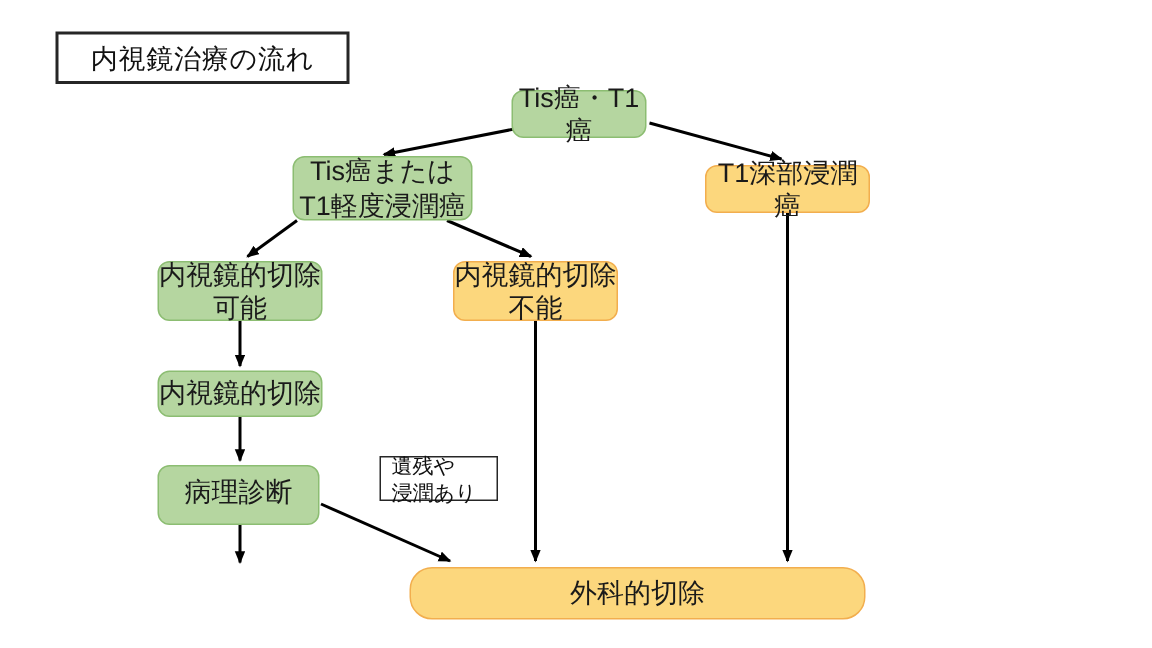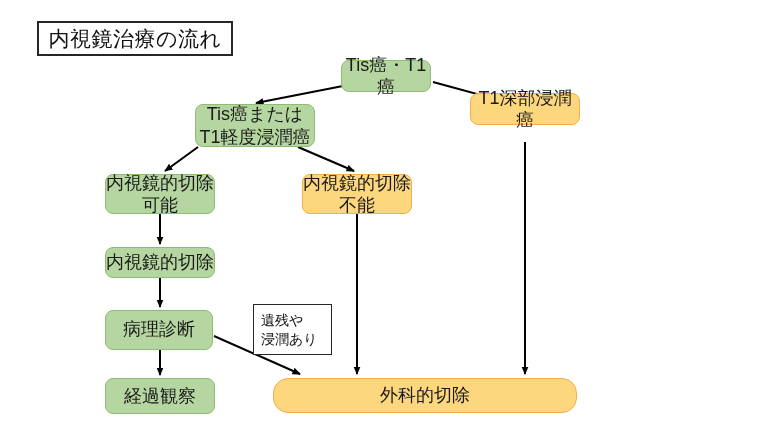--- a/index.html
+++ b/index.html
@@ -19,21 +19,21 @@
     left:0;top:0;
     width:768px;height:432px;
   }
   .title-box{
     position:absolute;
     left:37px;top:21px;
     width:192px;height:31px;
     border:2px solid #262626;
     background:#ffffff;
     display:flex;align-items:center;justify-content:center;
-    font-size:21px;
+    font-size:18px;
     color:#111111;
     letter-spacing:0.5px;
     white-space:pre-line;
   }
   .node{
     position:absolute;
     border-radius:8px;
     display:flex;align-items:center;justify-content:center;
     text-align:center;
     font-size:18px;
@@ -46,21 +46,21 @@
     background:#b5d6a0;
     border:1.5px solid #8cbd72;
   }
   .node.orange{
     background:#fcd77d;
     border:1.5px solid #f2ae4e;
   }
   .edge-label{
     position:absolute;
     left:253px;top:304px;
-    width:79px;height:51px;
+    width:79px;height:30px;
     background:#ffffff;
     border:1.5px solid #262626;
     box-sizing:border-box;
     display:flex;align-items:center;
     padding-left:7px;
     font-size:14px;
     line-height:1.3;
     color:#111111;
     white-space:pre-line;
   }
@@ -88,32 +88,31 @@
     <line x1="525" y1="142" x2="525" y2="374" stroke="#000" stroke-width="2" marker-end="url(#ah)"></line>
   </svg>
 
   <div class="title-box">内視鏡治療の流れ</div>
 
   <div class="node green" style="left:341px;top:60px;width:90px;height:32px;">Tis癌・T1癌</div>
 
   <div class="node green" style="left:195px;top:104px;width:120px;height:43px;">Tis癌または
 T1軽度浸潤癌</div>
 
-  <div class="node orange" style="left:470px;top:93px;width:110px;height:32px;">T1深部浸潤癌</div>
+  <div class="node orange" style="left:470px;top:110px;width:110px;height:32px;">T1深部浸潤癌</div>
 
   <div class="node green" style="left:105px;top:174px;width:110px;height:40px;">内視鏡的切除
 可能</div>
 
   <div class="node orange" style="left:302px;top:174px;width:110px;height:40px;">内視鏡的切除
 不能</div>
 
   <div class="node green" style="left:105px;top:247px;width:110px;height:31px;">内視鏡的切除</div>
 
   <div class="node green" style="left:105px;top:310px;width:108px;height:40px;font-family:Liberation Mono, monospace;">病理診断</div>
 
   <div class="edge-label">遺残や
 浸潤あり</div>
 
-  <div class="node green" style="left:105px;top:378px;width:110px;height:36px;">経過観察</div>
 
   <div class="node orange" style="left:273px;top:378px;width:304px;height:35px;border-radius:15px;">外科的切除</div>
 
 </div>
 
 </body></html>

